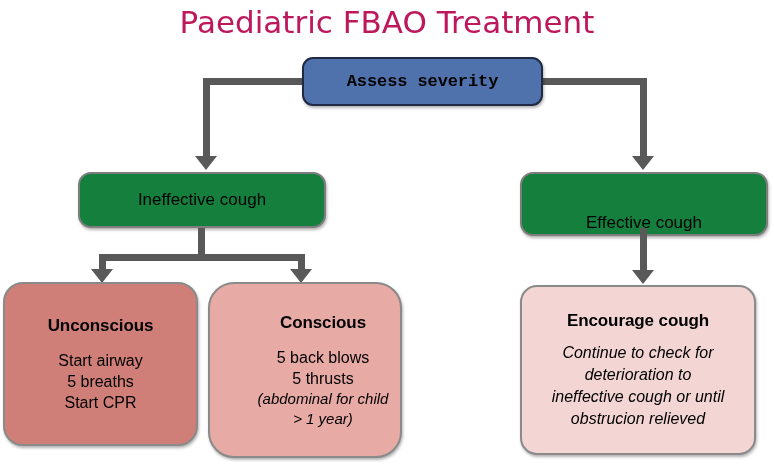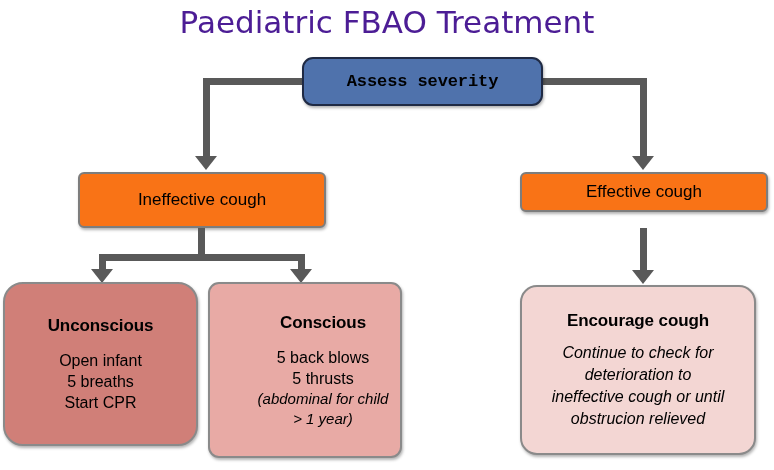--- a/index.html
+++ b/index.html
@@ -19,21 +19,21 @@
   
   .title {
     position: absolute;
     left: 0;
     top: 2px;
     width: 774px;
     text-align: center;
     font-family: "DejaVu Sans", sans-serif;
     font-size: 31px;
     font-weight: 400;
-    color: #4c1d95;
+    color: #be185d;
     letter-spacing: 0px;
     line-height: 40px;
     white-space: nowrap;
   }
 
   
   .node {
     position: absolute;
     box-sizing: border-box;
     display: flex;
@@ -50,22 +50,21 @@
   .node-root {
     border-width: 2px;
     border-color: #1f2a44;
     background: #4f72ac;
     border-radius: 11px;
     font-family: Liberation Mono, monospace;
   }
   .node-level2 {
     border-width: 2px;
     border-color: #7d7d7d;
-    background: #f97316;
-    border-radius: 6px;
+    background: #15803d;
   }
   .node-dark-red {
     border-width: 2px;
     border-color: #8a8a8a;
     background: #d07f78;
   }
   .node-mid-red {
     border-width: 2px;
     border-color: #8a8a8a;
     background: #e8aaa5;
@@ -139,43 +138,43 @@
   <div class="conn-arrow" style="left:632px; top:156px;"></div>
 
   <div class="node node-root" style="left:302px; top:57px; width:241px; height:49px;">
     <div class="node-heading">Assess severity</div>
   </div>
 
   <div class="node node-level2" style="left:78px; top:172px; width:248px; height:56px;">
     <div class="node-plain">Ineffective cough</div>
   </div>
 
-  <div class="node node-level2" style="left:520px; top:172px; width:248px; height:40px;">
+  <div class="node node-level2" style="left:520px; top:172px; width:248px; height:64px;justify-content:flex-end;">
     <div class="node-plain">Effective cough</div>
   </div>
 
   <div class="conn-line" style="left:198px; top:228px; width:7px; height:32px;"></div>
   <div class="conn-line" style="left:99px; top:254px; width:206px; height:7px;"></div>
   <div class="conn-line" style="left:99px; top:254px; width:7px; height:17px;"></div>
   <div class="conn-arrow" style="left:91px; top:269px;"></div>
   <div class="conn-line" style="left:298px; top:254px; width:7px; height:17px;"></div>
   <div class="conn-arrow" style="left:290px; top:269px;"></div>
 
   <div class="conn-line" style="left:640px; top:228px; width:7px; height:44px;"></div>
   <div class="conn-arrow" style="left:632px; top:270px;"></div>
 
   <div class="node node-dark-red" style="left:3px; top:282px; width:195px; height:164px; border-radius:20px;">
     <div class="node-heading">Unconscious</div>
     <div class="gap-sm"></div>
-    <div class="node-body">Open infant</div>
+    <div class="node-body">Start airway</div>
     <div class="node-body">5 breaths</div>
     <div class="node-body">Start CPR</div>
   </div>
 
-  <div class="node node-mid-red" style="left:208px; top:282px; width:194px; height:176px; border-radius:11px;padding-left:36px;">
+  <div class="node node-mid-red" style="left:208px; top:282px; width:194px; height:176px; border-radius:26px;padding-left:36px;">
     <div class="node-heading">Conscious</div>
     <div class="gap-sm"></div>
     <div class="node-body">5 back blows</div>
     <div class="node-body">5 thrusts</div>
     <div class="node-body-italic">(abdominal for child</div>
     <div class="node-body-italic">&gt; 1 year)</div>
   </div>
 
   <div class="node node-light-red" style="left:520px; top:285px; width:236px; height:170px; border-radius:17px;">
     <div class="node-heading">Encourage cough</div>

